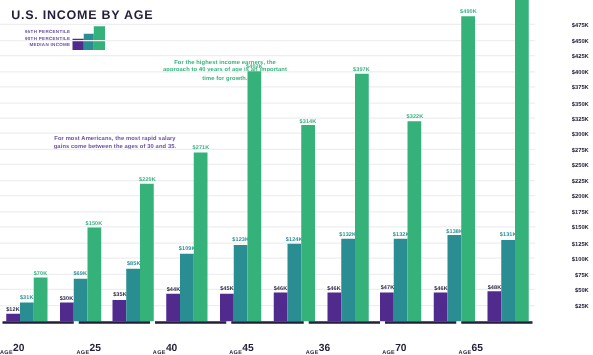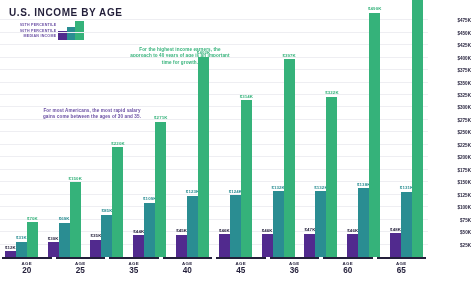--- a/index.html
+++ b/index.html
@@ -82,21 +82,21 @@
     transform: translateY(-50%); white-space: nowrap;
   }
 
   .xaxis {
     position: absolute; left: 0px; top: 257px;
     width: 428px; height: 27px;
     display: flex;
   }
   .xcell {
     flex: 1 1 0; position: relative;
-    display: flex; flex-direction: column; align-items: center;
+    display: flex; flex-direction: row; align-items: flex-end;
     padding-top: 4px;
   }
   .xcell::before {
     content: ""; position: absolute; top: 0; left: 2px; right: 2px;
     height: 2px; background: #231f3a;
   }
   .x-age {
     font-size: 4.4px; font-weight: bold; color: #231f3a; letter-spacing: .3px;
   }
   .x-num {
@@ -316,37 +316,33 @@
       <div class="xcell">
         <div class="x-age">AGE</div>
         <div class="x-num">20</div>
       </div>
       <div class="xcell">
         <div class="x-age">AGE</div>
         <div class="x-num">25</div>
       </div>
       <div class="xcell">
         <div class="x-age">AGE</div>
-        <div class="x-num">35</div>
-      </div>
-      <div class="xcell">
-        <div class="x-age">AGE</div>
         <div class="x-num">40</div>
       </div>
       <div class="xcell">
         <div class="x-age">AGE</div>
         <div class="x-num">45</div>
       </div>
       <div class="xcell">
         <div class="x-age">AGE</div>
         <div class="x-num">36</div>
       </div>
       <div class="xcell">
         <div class="x-age">AGE</div>
-        <div class="x-num">60</div>
+        <div class="x-num">70</div>
       </div>
       <div class="xcell">
         <div class="x-age">AGE</div>
         <div class="x-num">65</div>
       </div>
     </div>
 
 </div>
 
 </body></html>

